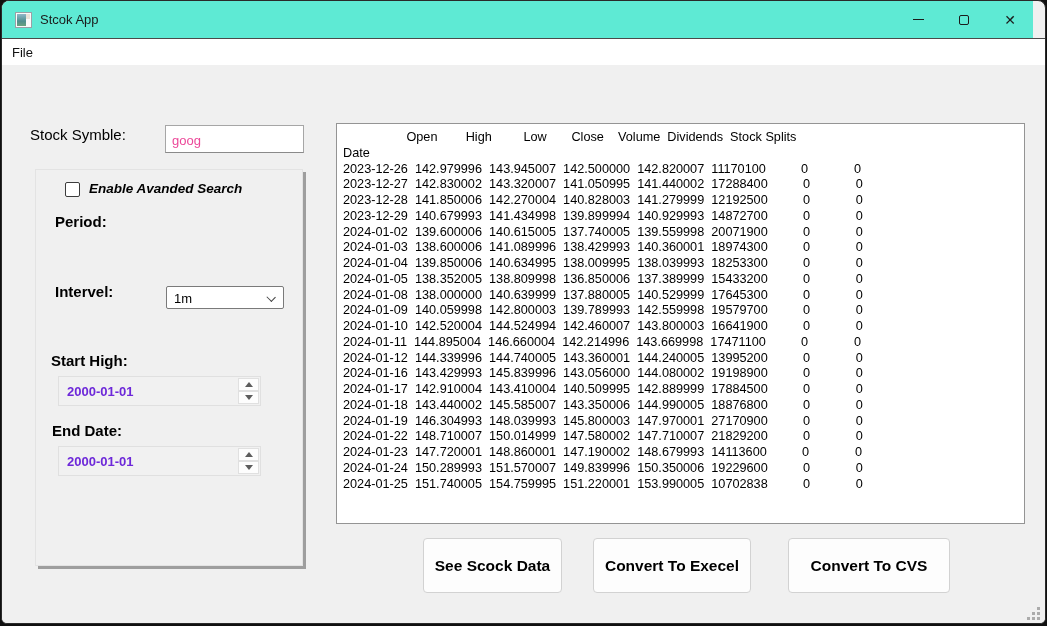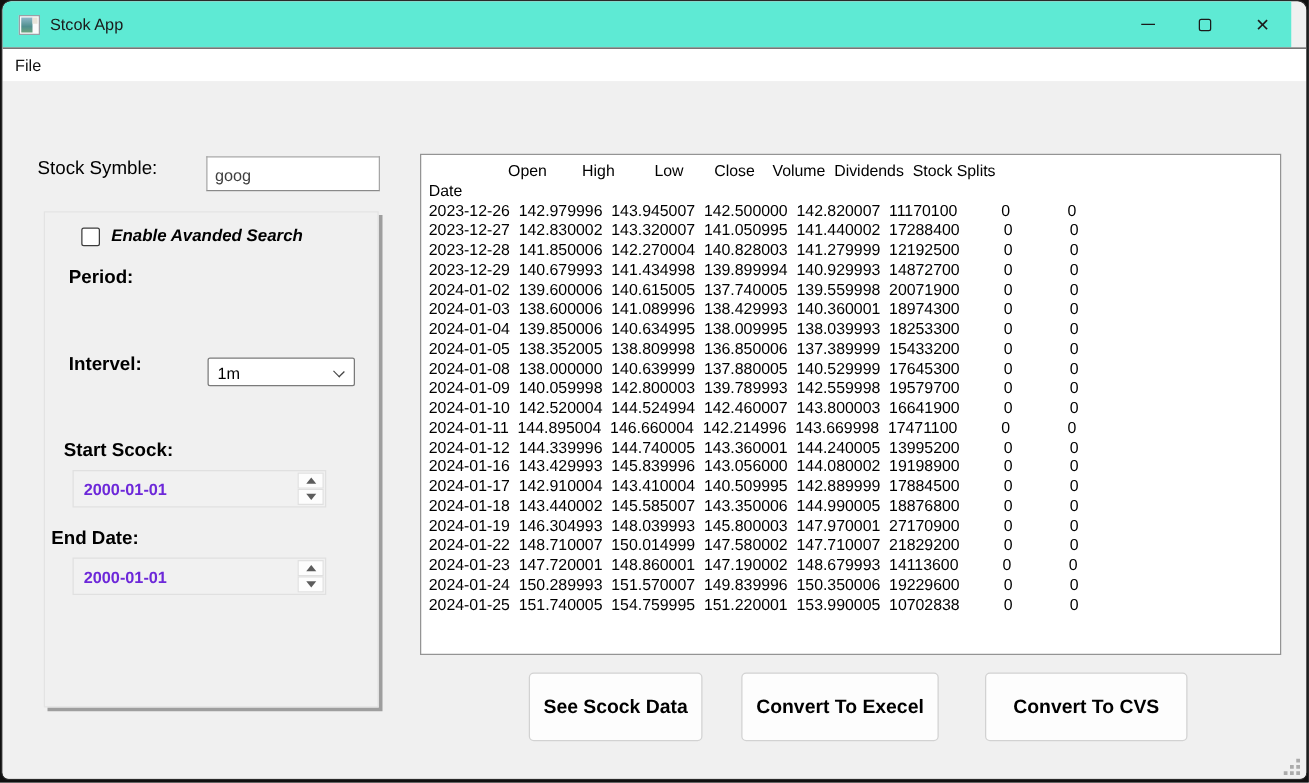--- a/index.html
+++ b/index.html
@@ -47,21 +47,21 @@
   
   .content { position: absolute; top: 64px; left: 0; right: 0; bottom: 0; background: #f0f0f0; }
 
   .bold-label { position: absolute; font-weight: normal; font-size: 15px; color: #000; }
   .date-label { font-size: 16px; }
 
   .symbol-entry {
     position: absolute; left: 163px; top: 60px; width: 139px; height: 28px;
     background: #fff; border: 1px solid #a6a6a6; border-bottom-color: #8a8a8a;
   }
-  .symbol-entry .entry-text { position: absolute; left: 6px; top: 7px; font-size: 13px; color: #404040; }
+  .symbol-entry .entry-text { position: absolute; left: 6px; top: 7px; font-size: 13px; color: #ec4899; }
 
   
   .adv-frame {
     position: absolute; left: 33px; top: 104px; width: 268px; height: 397px;
     background: #f0f0f0; border: 1px solid #e3e3e3;
     box-shadow: 3px 3px 0 #9e9e9e;
   }
   .checkbox {
     position: absolute; left: 29px; top: 12px; width: 15px; height: 15px;
     background: #fff; border: 1px solid #3c3c3c; border-radius: 2px;
@@ -164,34 +164,34 @@
         <div class="checkbox-label">Enable Avanded Search</div>
 
         <div class="frame-label" style="left:19px; top:43px;">Period:</div>
 
         <div class="frame-label" style="left:19px; top:113px;">Intervel:</div>
         <div class="combo" style="left:130px; top:116px;">
           <div class="combo-value">1m</div>
           <div class="chevron"></div>
         </div>
 
-        <div class="frame-label date-label" style="left:15px; top:182px;">Start Scock:</div>
+        <div class="frame-label date-label" style="left:15px; top:182px;">Start High:</div>
         <div class="spinbox" style="left:22px; top:206px;">
           <div class="spin-value">2000-01-01</div>
           <div class="spin-buttons">
             <div class="spin-btn up">
                 <div class="tri-up"></div>
               </div>
             <div class="spin-btn down">
                 <div class="tri-down"></div>
               </div>
           </div>
         </div>
 
-        <div class="frame-label date-label" style="left:5px; top:252px;">End Date:</div>
+        <div class="frame-label date-label" style="left:16px; top:252px;">End Date:</div>
         <div class="spinbox" style="left:22px; top:276px;">
           <div class="spin-value">2000-01-01</div>
           <div class="spin-buttons">
             <div class="spin-btn up">
                 <div class="tri-up"></div>
               </div>
             <div class="spin-btn down">
                 <div class="tri-down"></div>
               </div>
           </div>

